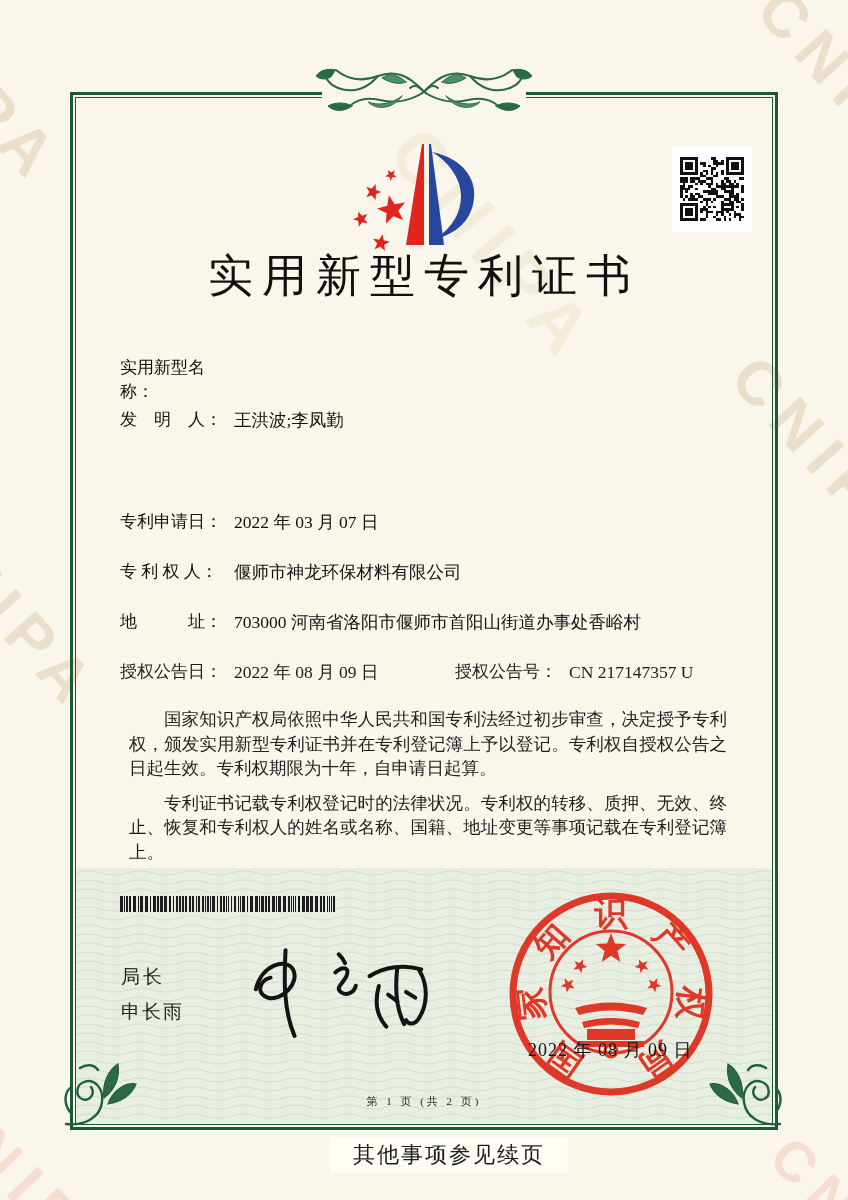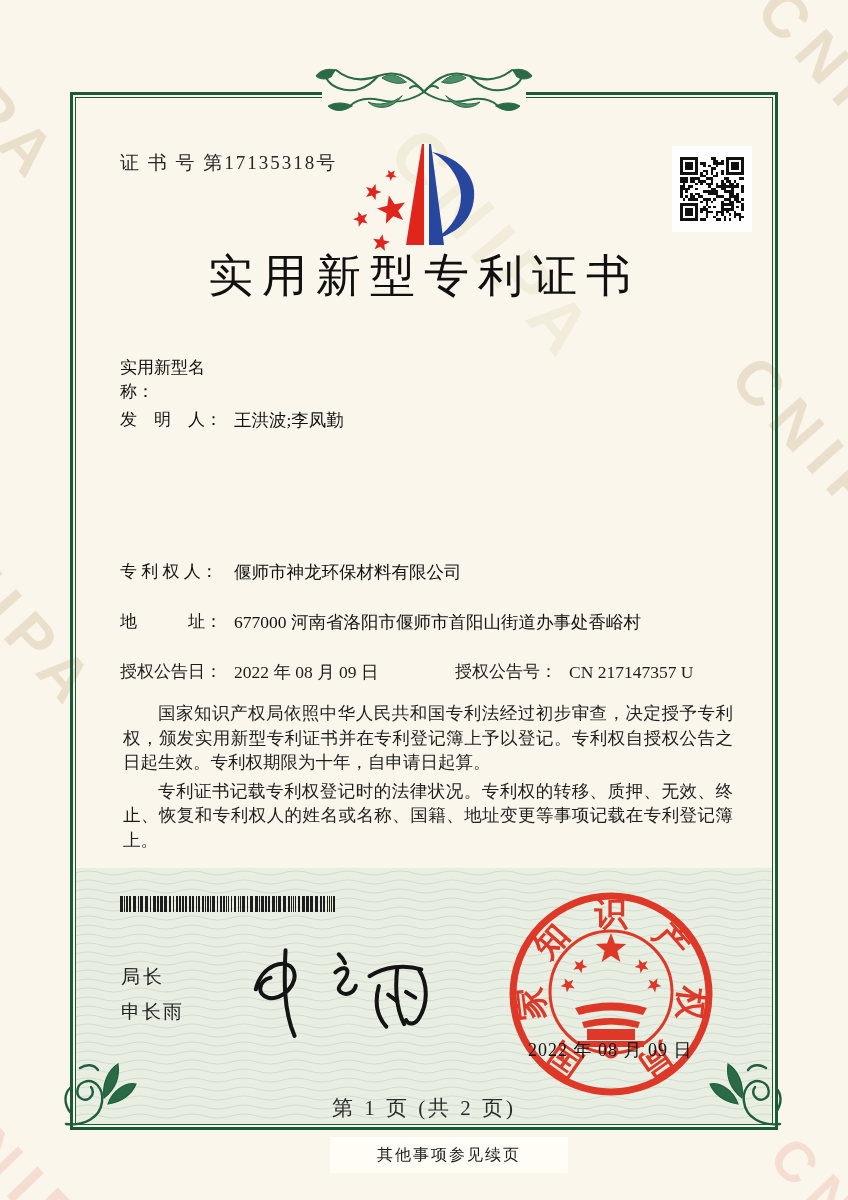--- a/index.html
+++ b/index.html
@@ -42,34 +42,34 @@
   .row .lab{display:inline-block;width:114px;font-size:17px;color:#111;flex:none;}
   .row .val{color:#111;}
   .grant-row{position:absolute;left:120px;top:660px;display:flex;font-size:17.5px;line-height:24px;justify-content:center;}
   .grant-row .pair1{width:335px;flex:none;display:flex;}
   .grant-row .pair2{display:flex;}
   .grant-row .lab{display:inline-block;width:114px;font-size:17px;flex:none;}
 
   
   .bodytext{position:absolute;left:119px;top:697px;width:618px;font-size:17.5px;line-height:24.5px;
             color:#1e1e1e;text-align:justify;}
-  .bodytext p{margin:4px;text-indent:2em;}
+  .bodytext p{margin:10px;text-indent:2em;}
 
   
   .barcode{position:absolute;left:120px;top:896px;}
   .signer-title{position:absolute;left:121px;top:964px;font-size:19px;letter-spacing:3px;color:#222;}
   .signer-name{position:absolute;left:121px;top:999px;font-size:19px;letter-spacing:2px;color:#222;}
   .signature{position:absolute;left:242px;top:942px;}
   .seal{position:absolute;left:505px;top:888px;}
   .seal-date{position:absolute;left:528px;top:1038px;width:190px;font-size:18px;color:#111;
              letter-spacing:1px;white-space:nowrap;z-index:5;}
-  .page-num{position:absolute;left:70px;top:1094px;width:708px;text-align:center;font-size:21px;
+  .page-num{position:absolute;left:70px;top:1094px;width:708px;text-align:center;font-size:11px;
             letter-spacing:3px;color:#2c2c2c;}
   .continuation{position:absolute;left:330px;top:1137px;width:238px;height:36px;background:#fffdf6;
-                text-align:center;line-height:36px;font-size:16px;letter-spacing:2px;color:#1c1c1c;}
+                text-align:center;line-height:36px;font-size:22px;letter-spacing:2px;color:#1c1c1c;}
 </style>
 </head>
 <body>
 
 <div class="page">
 
   <div class="wm wm-1">CNIPA</div>
   <div class="wm wm-2">CNIPA</div>
   <div class="wm wm-3">CNIPA</div>
   <div class="wm wm-4">CNIPA</div>
@@ -142,21 +142,20 @@
   <svg class="ornament-corner right" width="86" height="70" viewBox="0 0 86 70">
     <g transform="scale(-1,1) translate(-86,0)" stroke="#1f5f3c" fill="none" stroke-width="2.4" stroke-linecap="round">
       <path d="M10,66 C28,68 44,60 46,44 C48,30 38,20 28,24 C20,27 19,38 26,41 C33,44 40,36 35,29"></path>
       <path d="M48,40 C58,32 64,20 62,6 C52,12 46,26 48,40 Z" fill="#2a6b45" stroke-width="1.2"></path>
       <path d="M52,46 C66,44 76,36 80,26 C68,24 56,34 52,46 Z" fill="#2a6b45" stroke-width="1.2"></path>
       <path d="M14,54 C8,46 8,36 14,30"></path>
       <path d="M24,10 C30,6 38,6 42,12"></path>
     </g>
   </svg>
 
-  <div class="cert-no">证 书 号 第17135318号</div>
 
   <svg class="logo" width="132" height="114" viewBox="0 0 132 114">
     <polygon points="70,4 72,4 72,105 54,105" fill="#e0261c"></polygon>
     <polygon points="77,4 79,4 92,105 77,105" fill="#27479e"></polygon>
     <path d="M80,12 C110,18 124,38 122,58 C120,82 102,94 84,99 C101,86 109,73 109,56 C109,39 97,22 80,12 Z" fill="#27479e"></path>
     <g fill="#e0261c">
       <path d="M36.88,55.33L42.56,64.24L52.99,62.50L46.27,70.66L51.15,80.04L41.31,76.16L33.90,83.70L34.54,73.15L25.08,68.43L35.32,65.78Z"></path>
       <path d="M23.63,43.92L23.89,49.90L29.50,52.00L23.89,54.10L23.63,60.08L19.90,55.40L14.12,57.00L17.43,52.00L14.12,47.00L19.90,48.60Z"></path>
       <path d="M42.86,30.40L41.45,34.39L44.56,37.25L40.34,37.14L38.58,40.99L37.38,36.93L33.18,36.45L36.66,34.06L35.82,29.91L39.18,32.49Z"></path>
       <path d="M6.26,71.48L9.93,75.77L15.30,74.07L12.36,78.88L15.63,83.47L10.15,82.16L6.79,86.69L6.35,81.07L1.00,79.28L6.21,77.12Z"></path>
@@ -387,27 +386,31 @@
 
   <div class="title">实用新型专利证书</div>
 
   <div class="row" style="top:356px">
     <span class="lab">实用新型名称：</span>
   </div>
   <div class="row" style="top:408px">
     <span class="lab">发　明　人：</span>
     <span class="val">王洪波;李凤勤</span>
   </div>
+  <div class="row" style="top:510px">
+    <span class="lab">专利申请日：</span>
+    <span class="val">2022 年 03 月 07 日</span>
+  </div>
   <div class="row" style="top:560px">
     <span class="lab">专 利 权 人：</span>
     <span class="val">偃师市神龙环保材料有限公司</span>
   </div>
   <div class="row" style="top:610px">
     <span class="lab">地　　　址：</span>
-    <span class="val">677000 河南省洛阳市偃师市首阳山街道办事处香峪村</span>
+    <span class="val">703000 河南省洛阳市偃师市首阳山街道办事处香峪村</span>
   </div>
 
   <div class="grant-row">
     <span class="pair1">
       <span class="lab">授权公告日：</span>
       <span class="val">2022 年 08 月 09 日</span>
     </span>
     <span class="pair2">
       <span class="lab">授权公告号：</span>
       <span class="val">CN 217147357 U</span>

